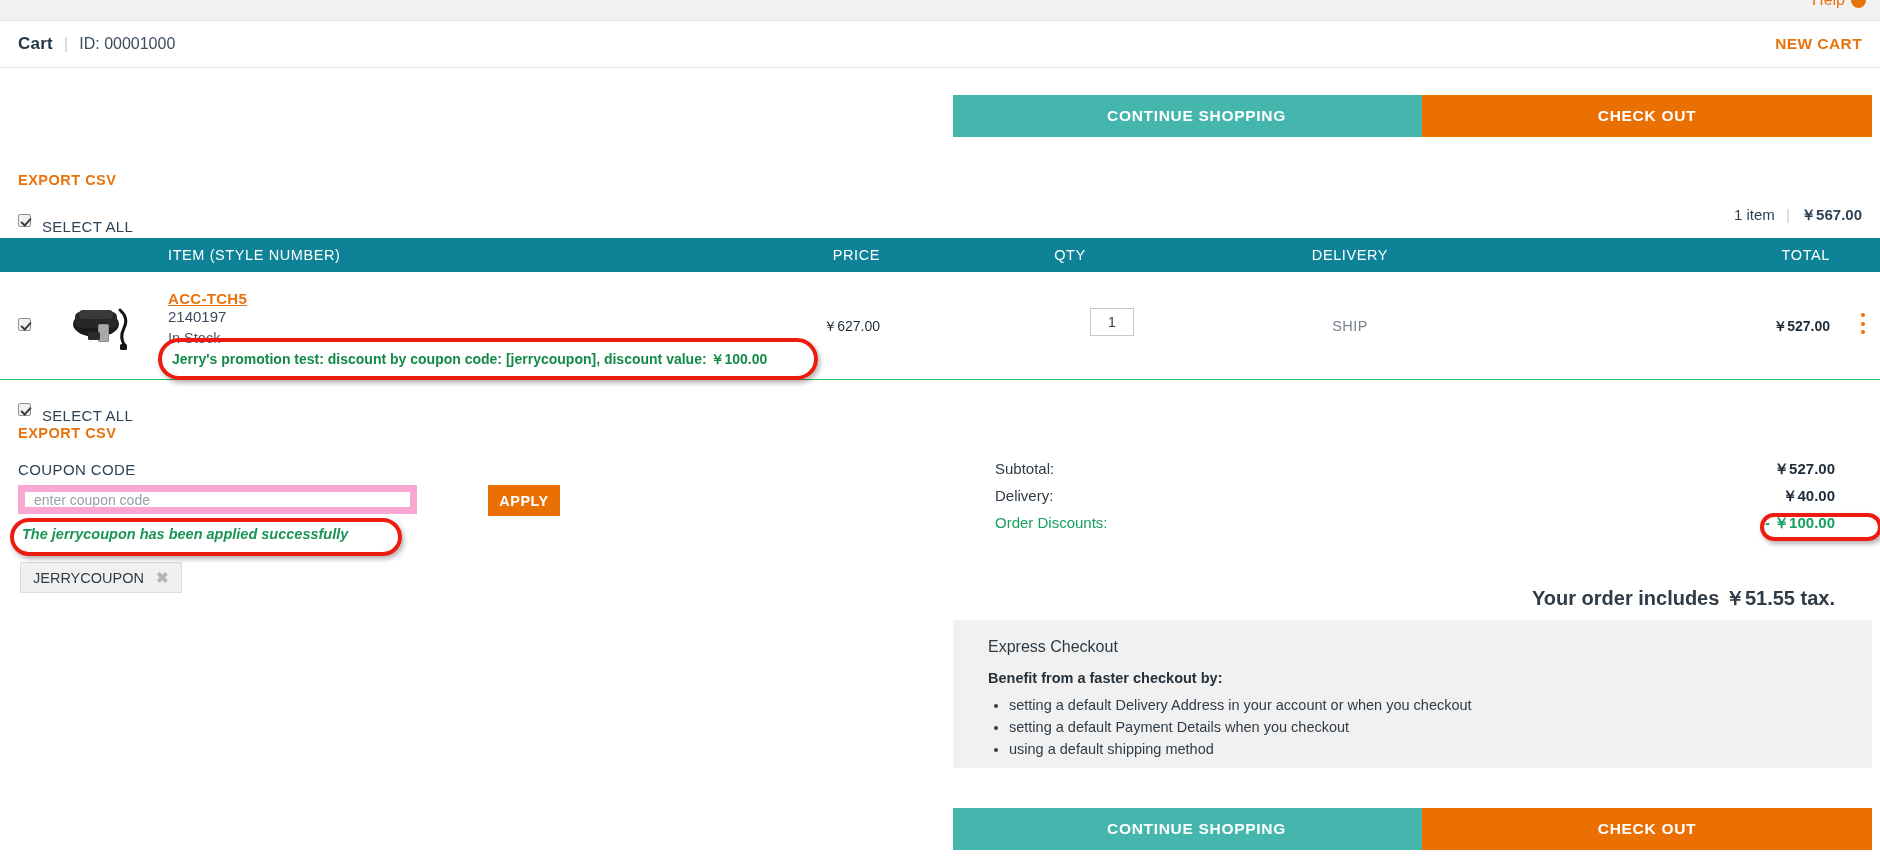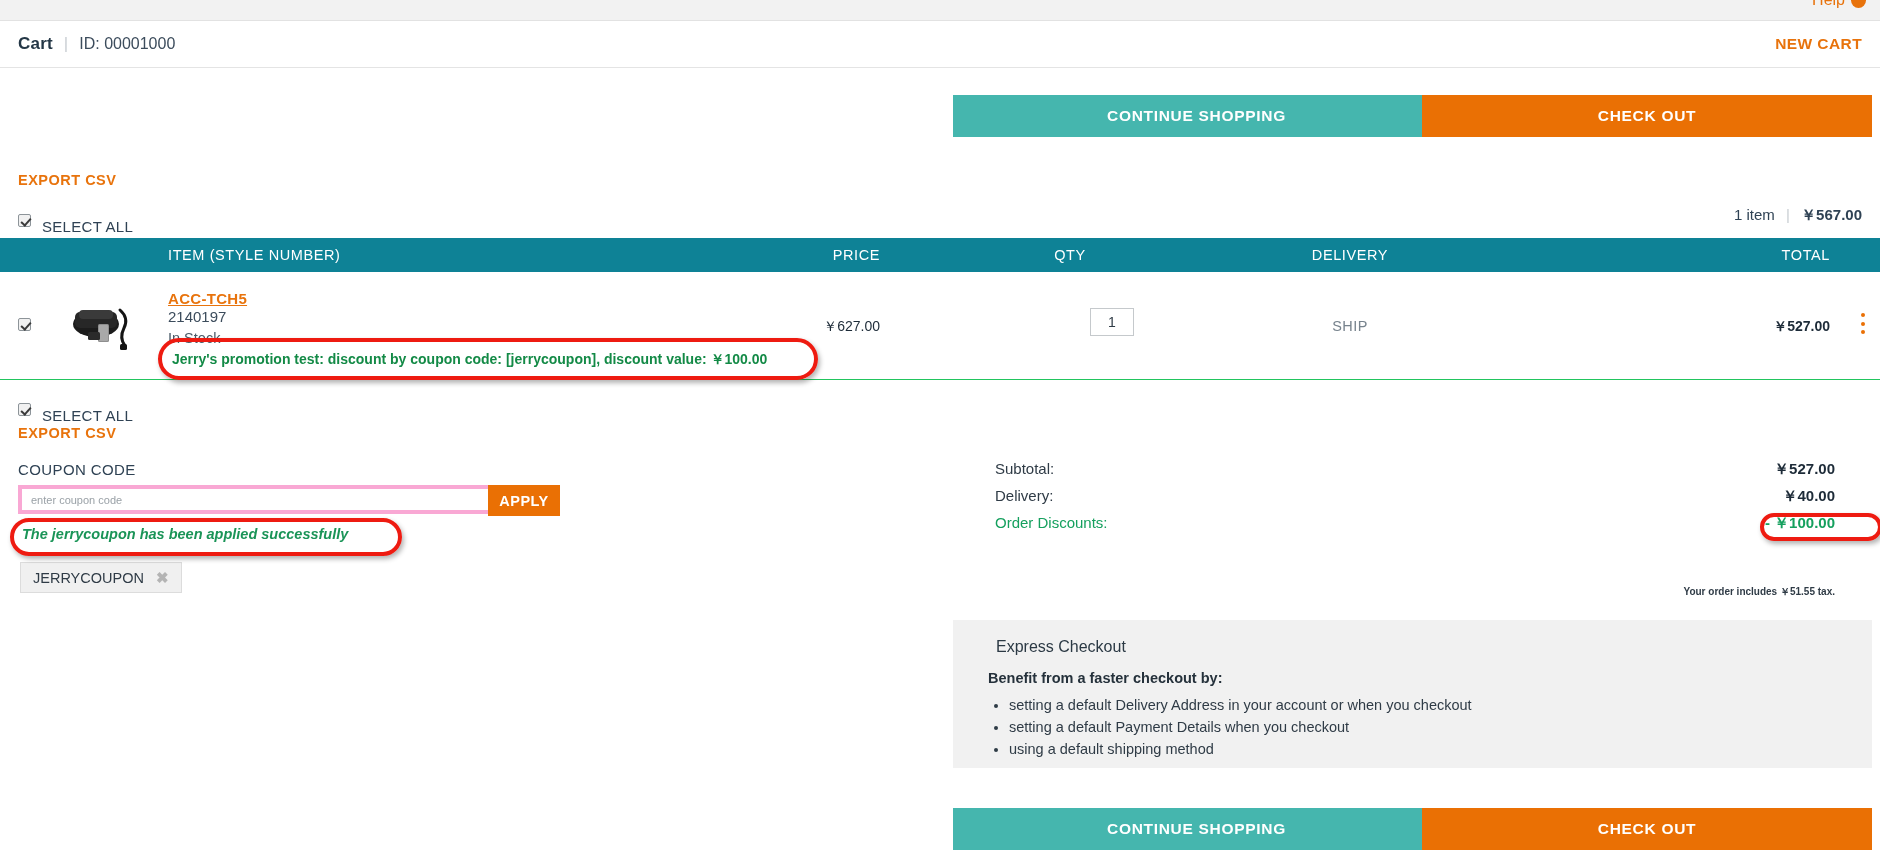--- a/index.html
+++ b/index.html
@@ -131,23 +131,23 @@
     cursor:pointer;
   }
   .kebab i { display:block; width:4px; height:4px; background:#ea7004; border-radius:50%; }
 
   
   .coupon-label {
     position:absolute; left:18px; top:461px;
     font-size:15px; color:#2f4254; letter-spacing:.4px;
   }
   .coupon-input {
-    position:absolute; left:18px; top:485px; width:542px; height:29px;
-    border:4px solid #f9a8d4; background:#fff; padding:0 9px;
-    font-size:11px; color:#2f3b46; font-family:"Liberation Sans", sans-serif;
+    position:absolute; left:18px; top:485px; width:399px; height:29px;
+    border:7px solid #f9a8d4; background:#fff; padding:0 9px;
+    font-size:14px; color:#2f3b46; font-family:"Liberation Sans", sans-serif;
   }
   .coupon-input::placeholder { color:#9aa1a7; }
   .apply-btn {
     position:absolute; left:488px; top:485px; width:72px; height:31px;
     background:#ea7004; color:#fff; border:0; cursor:pointer;
     font-size:14.5px; font-weight:bold; letter-spacing:.5px;
     font-family:"Liberation Sans", sans-serif;
   }
   .coupon-success {
     position:absolute; left:22px; top:526px;
@@ -165,29 +165,29 @@
   .summary { position:absolute; left:995px; top:460px; width:885px; }
   .srow { position:relative; height:27px; }
   .slabel { position:absolute; left:0; font-size:15px; color:#2f3b46; }
   .svalue { position:absolute; right:45px; font-size:15px; color:#1d2b38; font-weight:bold; }
   .slabel.discount, .svalue.discount { color:#15a05e; }
   .srow.total { height:33px; margin-top:6px; }
   .srow.total .slabel { font-weight:bold; font-size:15px; letter-spacing:.3px; color:#18232d; }
   .srow.total .svalue { font-weight:bold; }
   .tax-line {
     position:absolute; right:45px; top:585px;
-    font-size:10px; font-weight:bold; color:#2f3b46;
+    font-size:20px; font-weight:bold; color:#2f3b46;
   }
 
   
   .express {
     position:absolute; left:953px; top:620px; width:919px; height:148px;
     background:#f1f1f1;
   }
-  .express-title { position:absolute; left:35px; top:18px; font-size:16px; color:#2b3944;margin-left:8px; }
+  .express-title { position:absolute; left:35px; top:18px; font-size:16px; color:#2b3944; }
   .express-sub { position:absolute; left:35px; top:50px; font-size:14.5px; font-weight:bold; color:#25313b; }
   .express-list { position:absolute; left:34px; top:74px; margin:0; padding-left:22px; }
   .express-list li { font-size:14.5px; color:#2f3b46; line-height:1.52; }
 
   .bot-continue { position:absolute; left:953px; top:808px; width:487px; }
   .bot-checkout { position:absolute; left:1422px; top:808px; width:450px; }
 
   
   .annot {
     position:absolute; border:4px solid #ee1b11; pointer-events:none;

